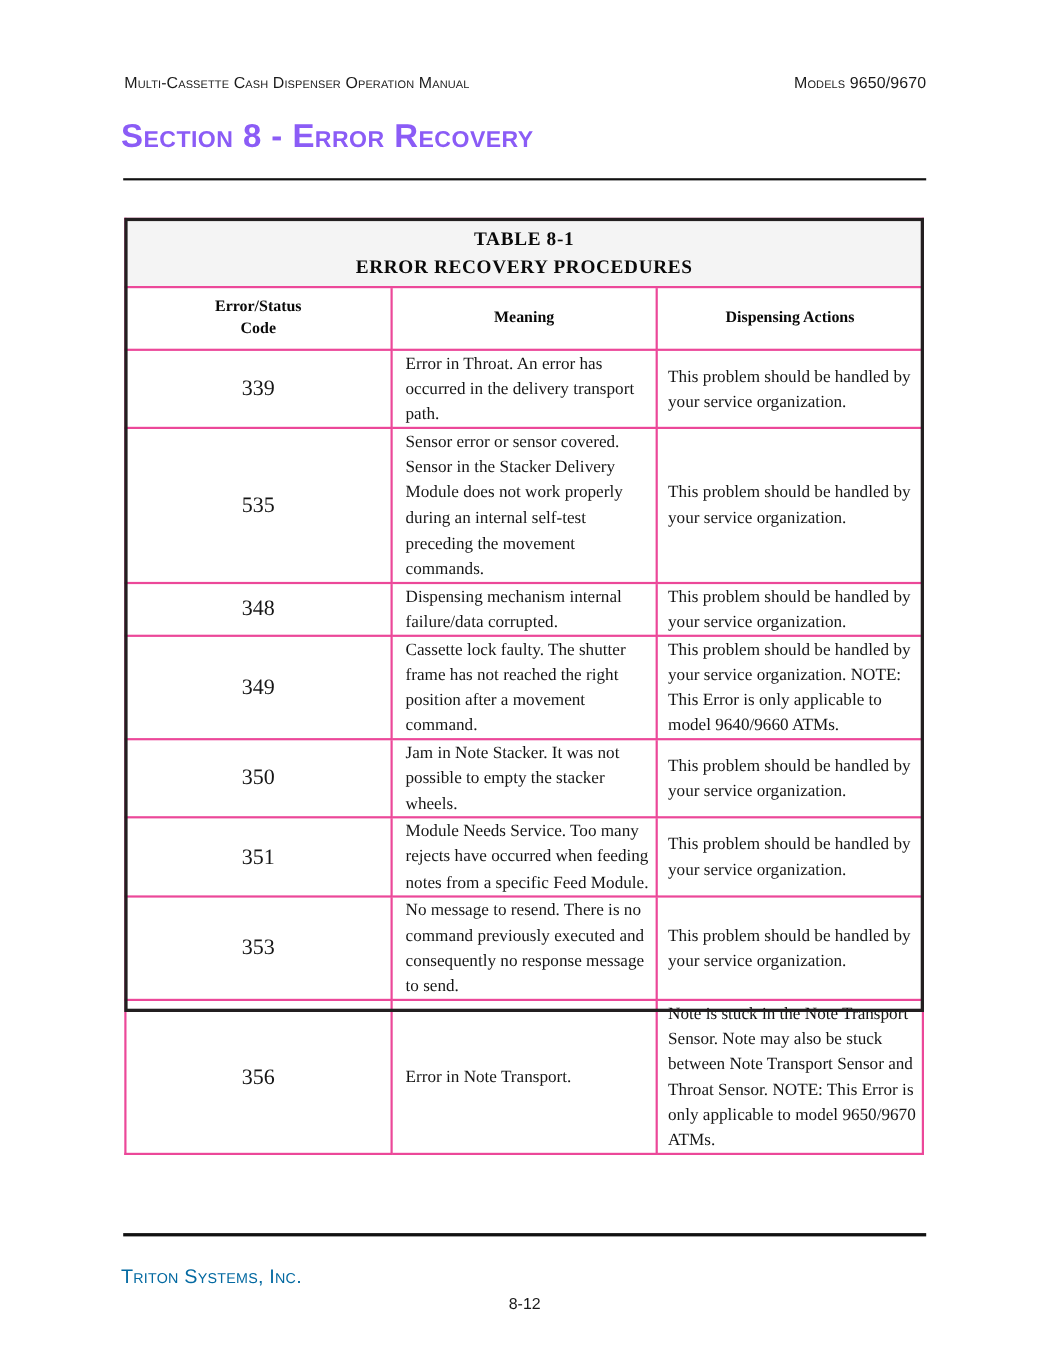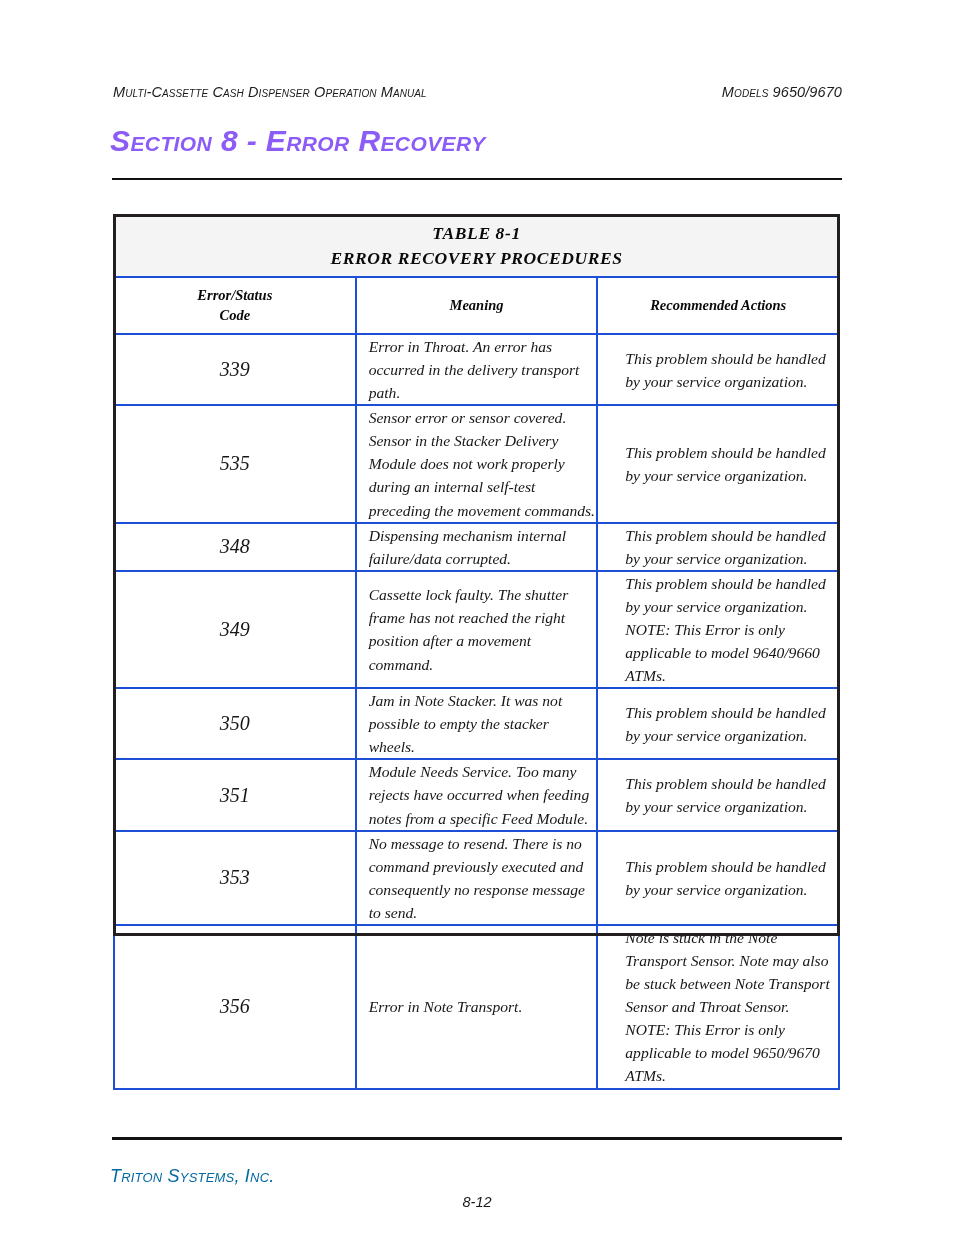--- a/index.html
+++ b/index.html
@@ -11,24 +11,23 @@
     width: 954px;
     height: 1235px;
     position: relative;
     font-family: "Liberation Serif", serif;
     color: #000000;
     overflow: hidden;
   }
 
   .page {
     position: absolute;
-    left: 0; top: 16px;
+    left: 0; top: 0;
     width: 954px;
     height: 1141px;
-    font-style: italic;
   }
 
   
   .run-head {
     position: absolute;
     left: 113px;
     top: 68px;
     width: 729px;
     height: 20px;
     font-family: "Liberation Sans", sans-serif;
@@ -73,21 +72,21 @@
   
   .tbl {
     position: absolute;
     left: 113px;
     top: 198px;
     width: 727px;
     border-collapse: collapse;
     table-layout: fixed;
   }
   .tbl td, .tbl th {
-    border: 2px solid #1d4ed8;
+    border: 2px solid #ec4899;
     padding: 0;
     vertical-align: middle;
   }
   .tbl-outer {
     position: absolute;
     left: 113px;
     top: 198px;
     width: 727px;
     height: 722px;
     border: 3px solid #231f20;
@@ -127,21 +126,21 @@
     color: #161616;
   }
   .cell-text {
     font-size: 15.6px;
     line-height: 1.48;
     padding: 7px 9px 7px 10px;
     color: #161616;
     vertical-align: middle;
   }
   .cell-text.meaning { padding-left: 12px; }
-  .cell-text.actions { padding-left: 27px; }
+  .cell-text.actions { padding-left: 9px; }
 
   
   .foot-rule {
     position: absolute;
     left: 112px;
     top: 1121px;
     width: 730px;
     height: 3px;
     background: #111111;
   }
@@ -187,21 +186,21 @@
           <div class="tbl-title-line">TABLE 8-1</div>
           <div class="tbl-title-line">ERROR RECOVERY PROCEDURES</div>
         </td>
       </tr>
       <tr>
         <td class="col-head" style="width:113px;">
           <div>Error/Status</div>
           <div>Code</div>
         </td>
         <td class="col-head" style="width:240px;margin-top:40px;">Meaning</td>
-        <td class="col-head" style="width:374px;">Recommended Actions</td>
+        <td class="col-head" style="width:374px;">Dispensing Actions</td>
       </tr>
 
       <tr>
         <td class="cell-code">339</td>
         <td class="cell-text meaning">Error in Throat. An error has occurred in the delivery transport path.</td>
         <td class="cell-text actions">This problem should be handled by your service organization.</td>
       </tr>
       <tr>
         <td class="cell-code">535</td>
         <td class="cell-text meaning">Sensor error or sensor covered. Sensor in the Stacker Delivery Module does not work properly during an internal self-test preceding the movement commands.</td>

